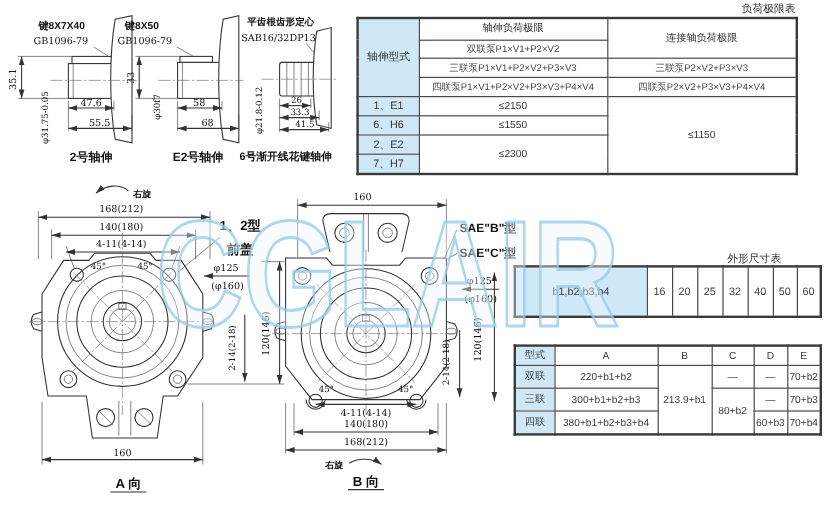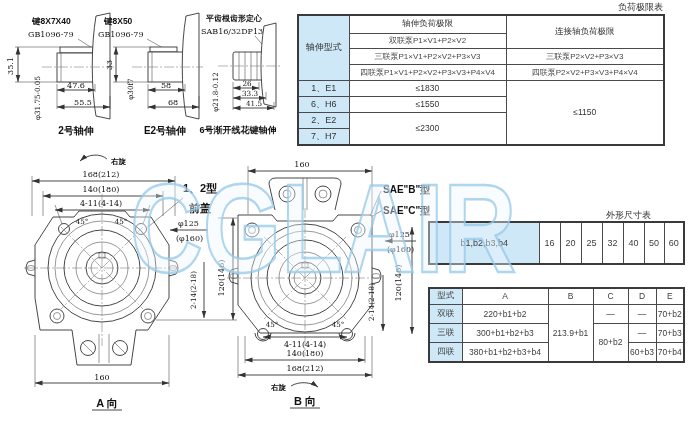--- a/index.html
+++ b/index.html
@@ -310,21 +310,21 @@
   <tr style="height:16px">
     <td class="formula">三联泵P1×V1+P2×V2+P3×V3</td>
     <td class="formula">三联泵P2×V2+P3×V3</td>
   </tr>
   <tr style="height:16px">
     <td class="formula">四联泵P1×V1+P2×V2+P3×V3+P4×V4</td>
     <td class="formula">四联泵P2×V2+P3×V3+P4×V4</td>
   </tr>
   <tr style="height:16px">
     <td class="blue typ">1、E1</td>
-    <td>≤1830</td>
+    <td>≤2150</td>
     <td rowspan="4">≤1150</td>
   </tr>
   <tr style="height:16px">
     <td class="blue typ">6、H6</td>
     <td>≤1550</td>
   </tr>
   <tr style="height:16px">
     <td class="blue typ">2、E2</td>
     <td rowspan="2">≤2300</td>
   </tr>

